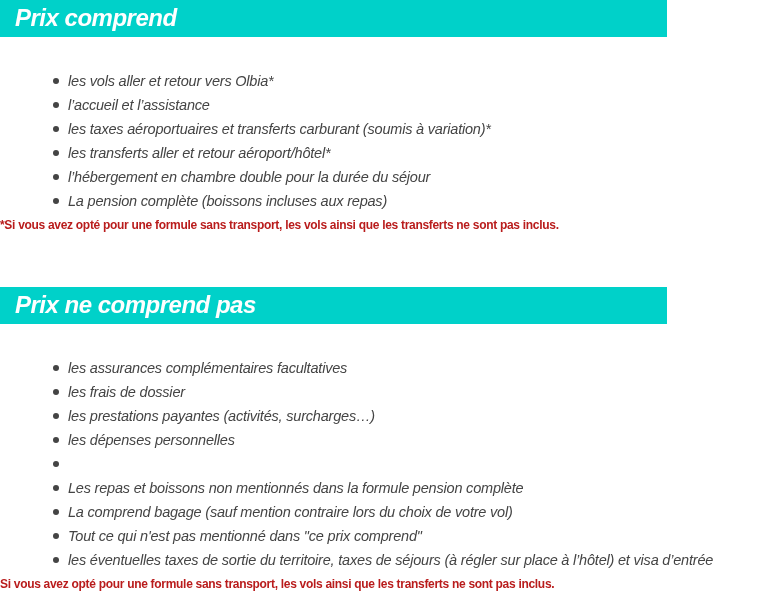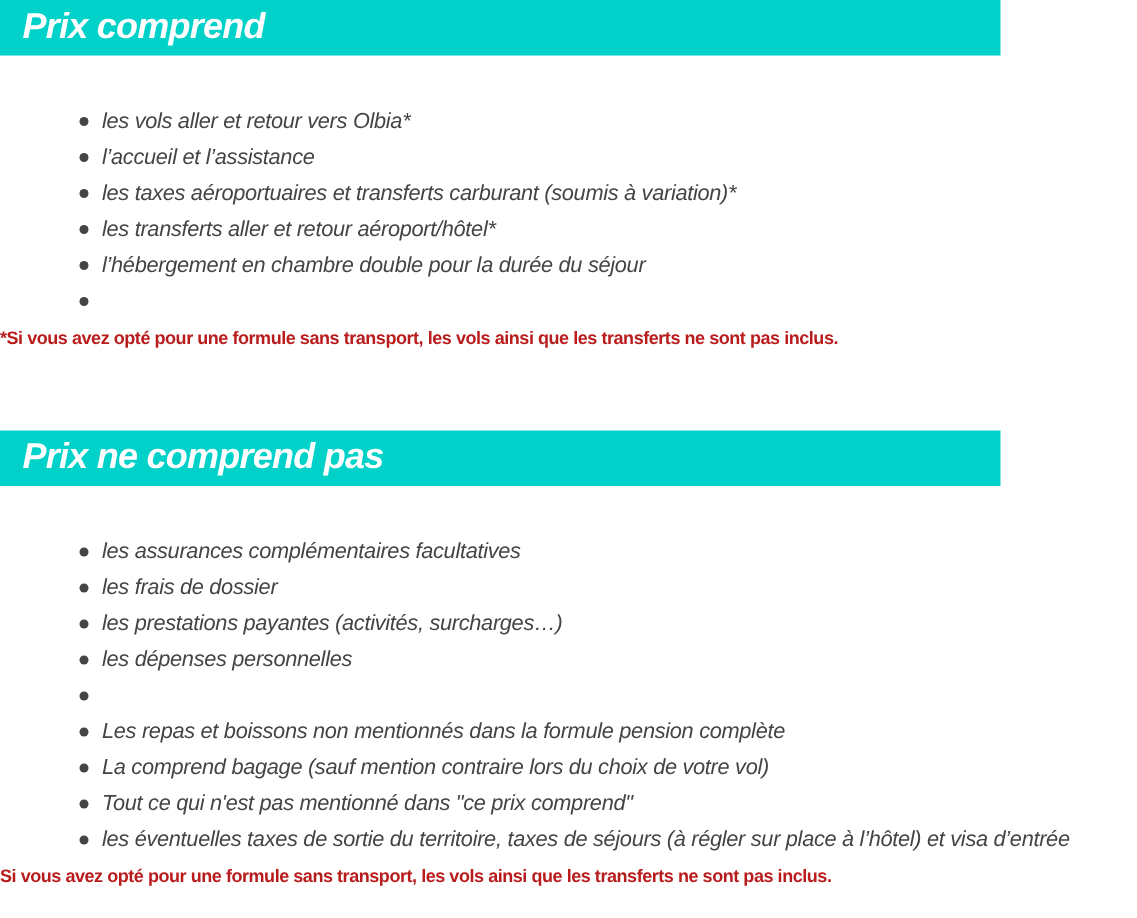--- a/index.html
+++ b/index.html
@@ -22,21 +22,21 @@
 <div class="band" style="top:0;">
   <h2>Prix comprend</h2>
 </div>
 
 <ul class="list" style="top:53px;">
   <li><span class="bullet"></span><span>les vols aller et retour vers Olbia*</span></li>
   <li><span class="bullet"></span><span>l’accueil et l’assistance</span></li>
   <li><span class="bullet"></span><span>les taxes aéroportuaires et transferts carburant (soumis à variation)*</span></li>
   <li><span class="bullet"></span><span>les transferts aller et retour aéroport/hôtel*</span></li>
   <li><span class="bullet"></span><span>l’hébergement en chambre double pour la durée du séjour</span></li>
-  <li><span class="bullet"></span></li>
+  <li><span class="bullet"></span><span>La pension complète (boissons incluses aux repas)</span></li>
 </ul>
 
 <div class="note" style="top:215px;">*Si vous avez opté pour une formule sans transport, les vols ainsi que les transferts ne sont pas inclus.</div>
 
 <div class="band" style="top:287px;">
   <h2>Prix ne comprend pas</h2>
 </div>
 
 <ul class="list" style="top:340px;">
   <li><span class="bullet"></span><span>les assurances complémentaires facultatives</span></li>

